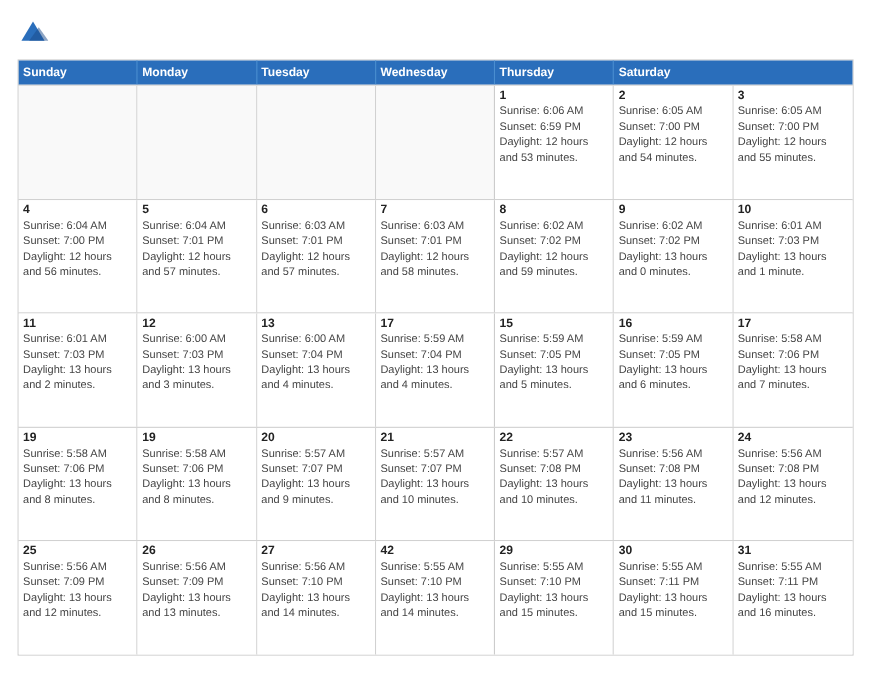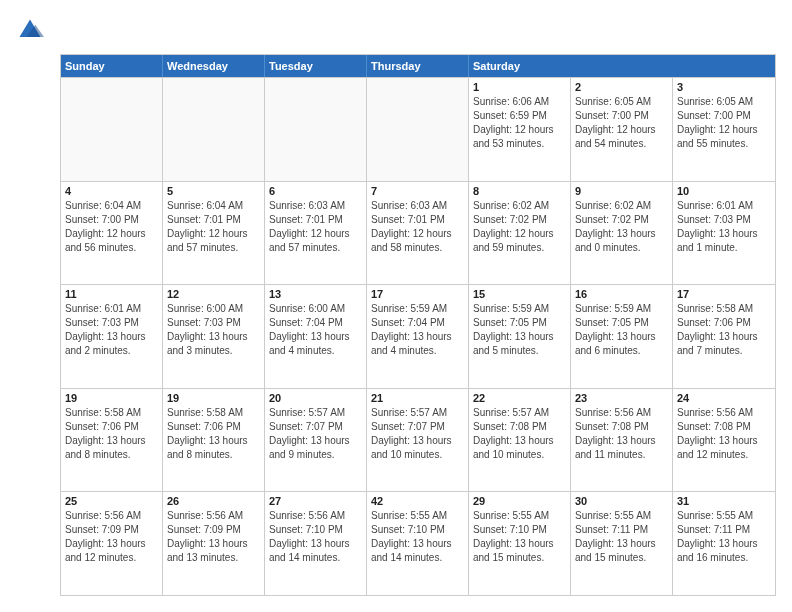--- a/index.html
+++ b/index.html
@@ -57,21 +57,20 @@
     }
     .subtitle {
       font-size: 15px;
       color: #444;
     }
     .calendar {
       flex: 1;
       display: flex;
       flex-direction: column;
       border: 1px solid #ccc;
-      margin-left: 44px;
     }
     .cal-header {
       display: grid;
       grid-template-columns: repeat(7, 1fr);
       background: #2a6ebb;
     }
     .cal-header-cell {
       color: #fff;
       font-size: 11px;
       font-weight: bold;
@@ -131,22 +130,23 @@
     </div>
     <div class="title-block">
       <div class="main-title"></div>
       <div class="subtitle"></div>
     </div>
   </div>
 
   <div class="calendar">
     <div class="cal-header">
     <div class="cal-header-cell">Sunday</div>
+        <div class="cal-header-cell">Monday</div>
+        <div class="cal-header-cell">Tuesday</div>
         <div class="cal-header-cell">Wednesday</div>
-        <div class="cal-header-cell">Tuesday</div>
         <div class="cal-header-cell">Thursday</div>
         <div class="cal-header-cell">Saturday</div>
       </div>
     <div class="cal-body">
     <div class="cal-row">
           <div class="cal-cell empty"></div>
           <div class="cal-cell empty"></div>
           <div class="cal-cell empty"></div>
           <div class="cal-cell empty"></div>
           <div class="cal-cell">

